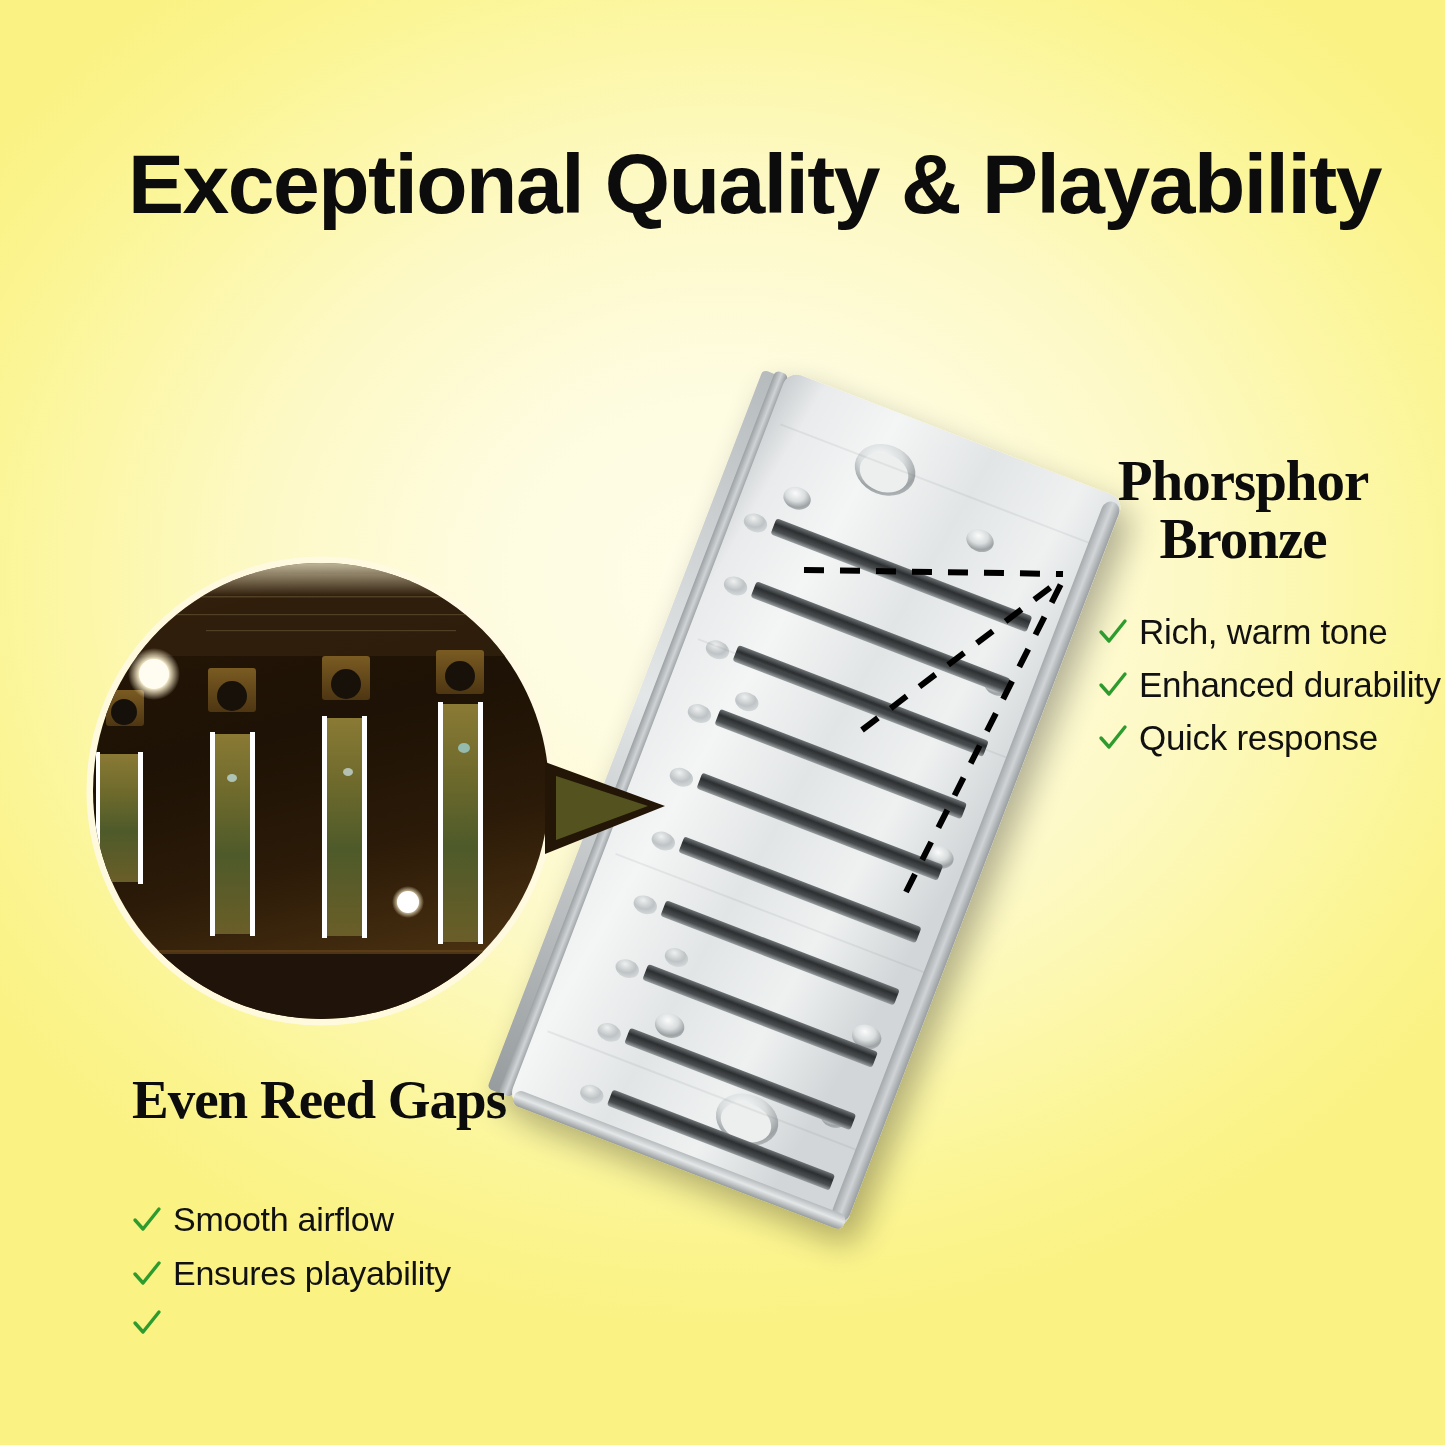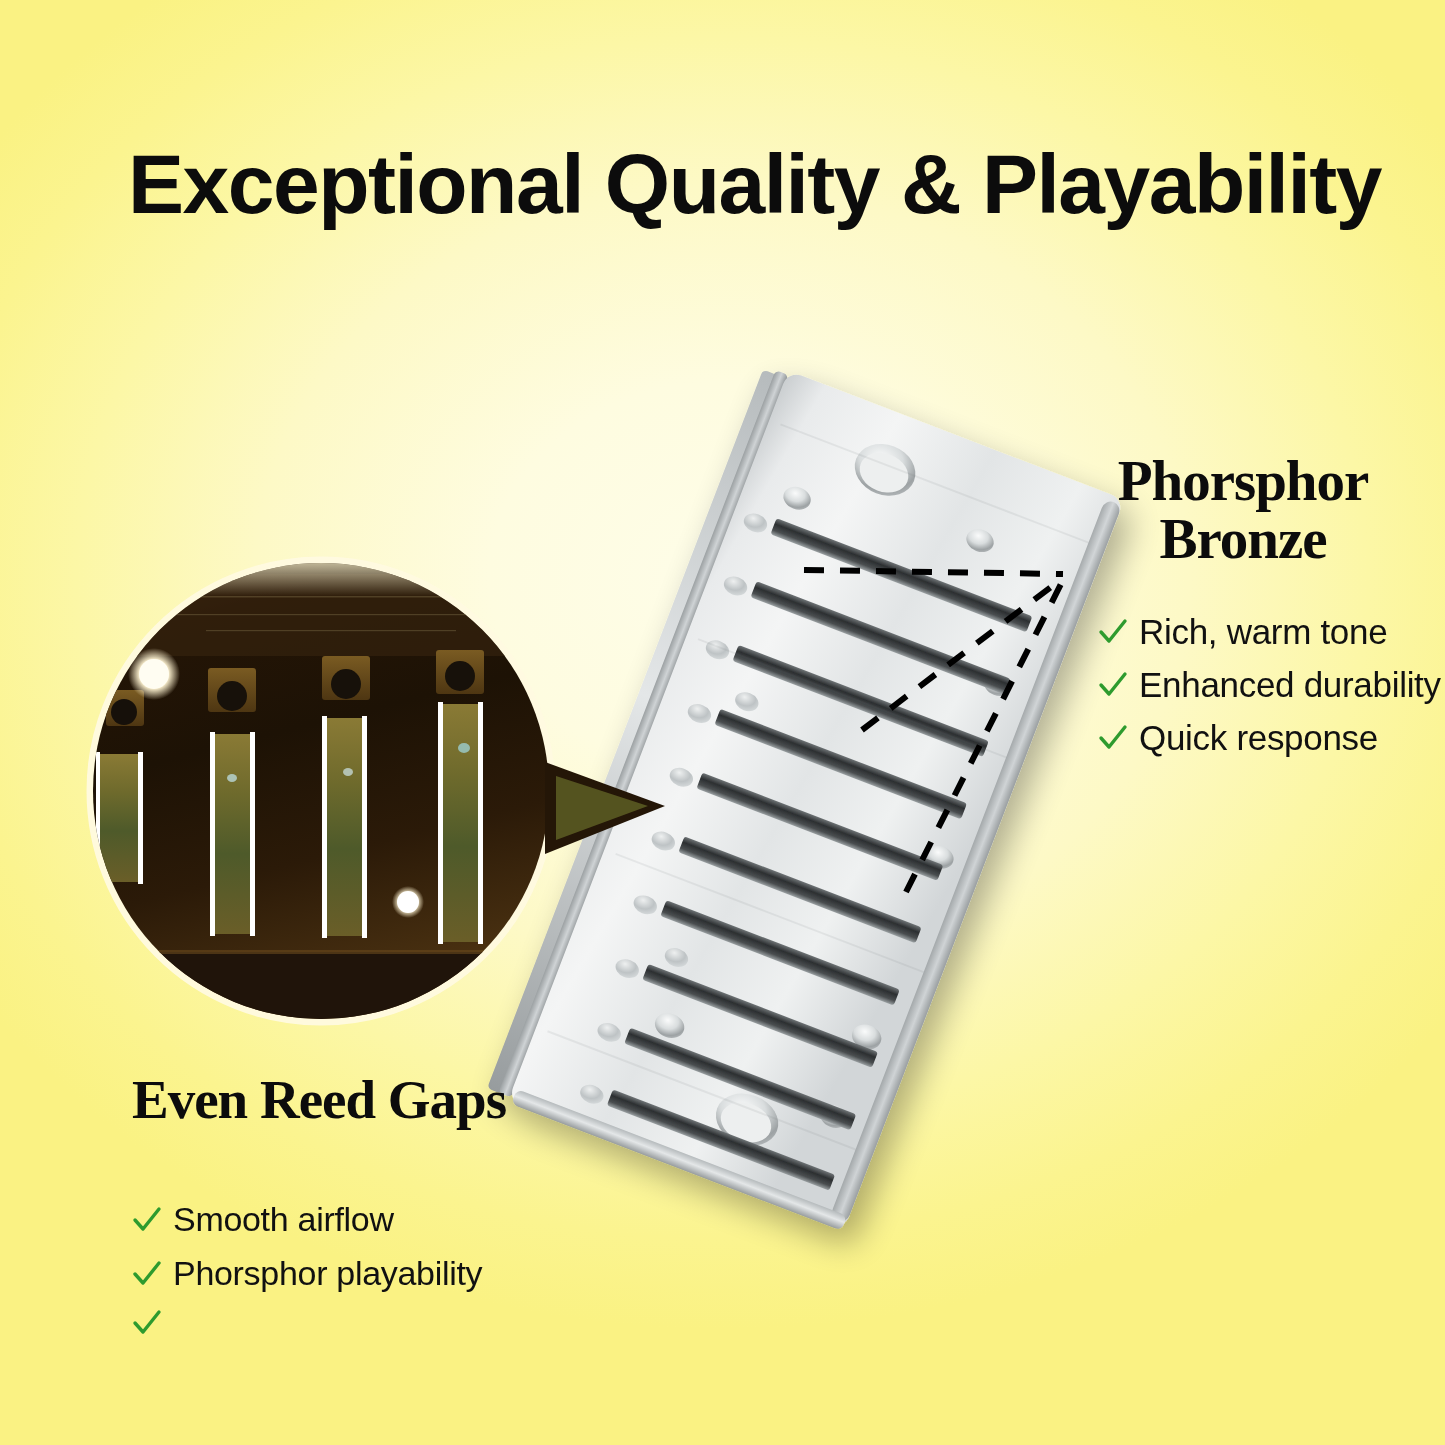--- a/index.html
+++ b/index.html
@@ -381,21 +381,21 @@
     <div class="bullet-row">
       <svg class="check-icon" viewBox="0 0 30 30">
         <path d="M3 15 L11 24 L27 4" stroke="#2E9B2E" stroke-width="3.4" fill="none" stroke-linecap="round" stroke-linejoin="round"></path>
       </svg>
       <span class="bullet-label">Smooth airflow</span>
     </div>
     <div class="bullet-row">
       <svg class="check-icon" viewBox="0 0 30 30">
         <path d="M3 15 L11 24 L27 4" stroke="#2E9B2E" stroke-width="3.4" fill="none" stroke-linecap="round" stroke-linejoin="round"></path>
       </svg>
-      <span class="bullet-label">Phorsphor playability</span>
+      <span class="bullet-label">Ensures playability</span>
     </div>
     <div class="bullet-row">
       <svg class="check-icon" viewBox="0 0 30 30">
         <path d="M3 15 L11 24 L27 4" stroke="#2E9B2E" stroke-width="3.4" fill="none" stroke-linecap="round" stroke-linejoin="round"></path>
       </svg>
     </div>
   </div>
 
 </div>
 

